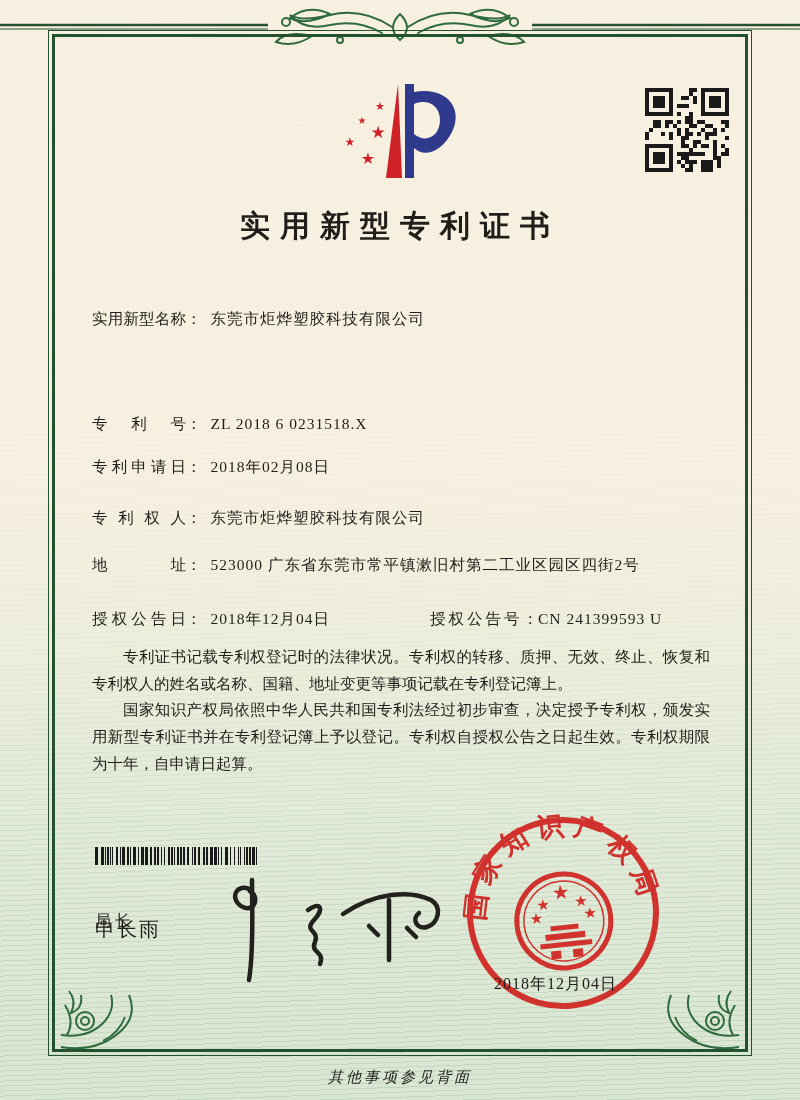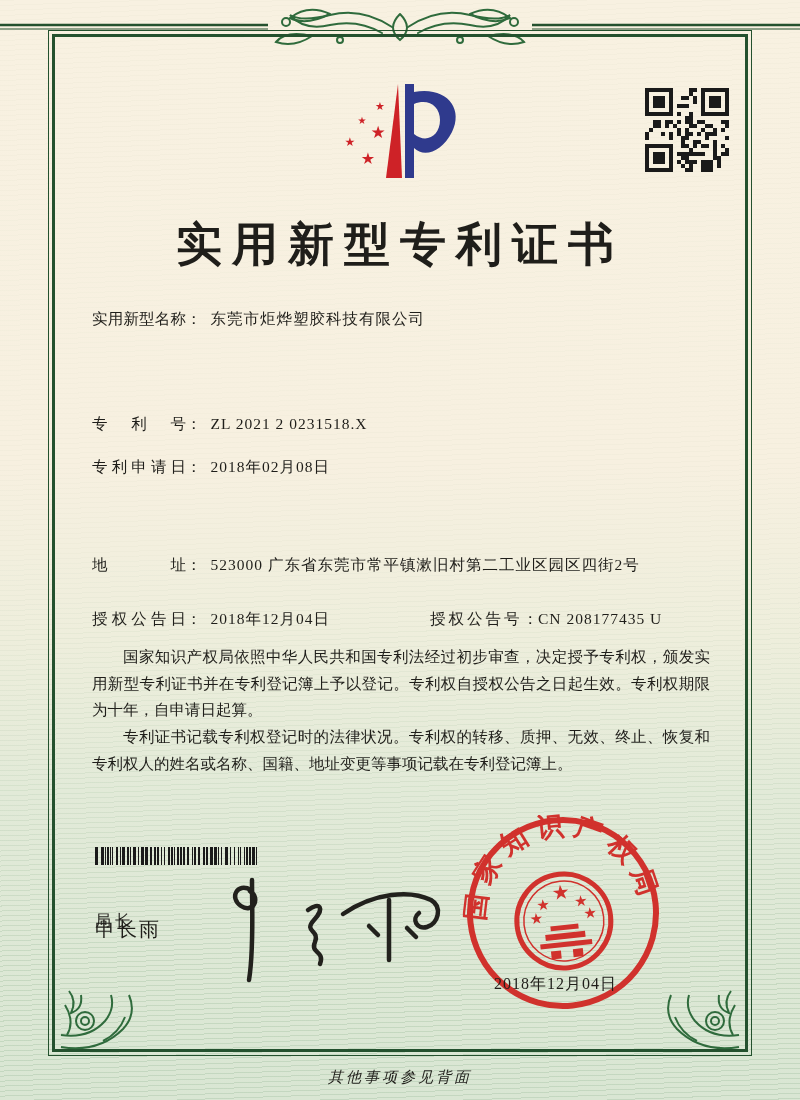--- a/index.html
+++ b/index.html
@@ -18,21 +18,21 @@
         background:linear-gradient(180deg,var(--paper-top) 0%,#f7f0e0 42%,#eeeedc 58%,#e2ead8 72%,var(--paper-bot) 100%);}
   
   .stripes{position:absolute;inset:0;pointer-events:none;
     background:repeating-linear-gradient(178deg,rgba(98,150,104,.18) 0 1px,rgba(0,0,0,0) 1px 5px);
     -webkit-mask-image:linear-gradient(180deg,rgba(0,0,0,.12) 0%,rgba(0,0,0,.15) 50%,rgba(0,0,0,.55) 72%,#000 88%);
     mask-image:linear-gradient(180deg,rgba(0,0,0,.12) 0%,rgba(0,0,0,.15) 50%,rgba(0,0,0,.55) 72%,#000 88%);}
   .frame{position:absolute;left:48px;right:48px;top:30px;bottom:44px;border:1px solid var(--frame);}
   .frame-inner{position:absolute;inset:3px;border:3px solid var(--frame);}
   .abs{position:absolute;}
   .certno{left:78px;top:94px;font-size:16px;letter-spacing:3px;}
-  .title{left:0;right:0;top:206px;text-align:center;font-size:46px;font-weight:700;letter-spacing:10px;margin-top:8px;}
+  .title{left:0;right:0;top:206px;text-align:center;font-size:30px;font-weight:700;letter-spacing:10px;}
   .row{position:absolute;left:92px;font-size:15.5px;line-height:1.45;}
   .flabel{display:inline-block;width:94px;text-align:justify;text-align-last:justify;vertical-align:top;}
   .colon{vertical-align:top;}
   .fvalue{display:inline-block;vertical-align:top;margin-left:9px;max-width:470px;letter-spacing:1px;}
   .grant-right{position:absolute;left:338px;top:0;white-space:nowrap;}
   .paras{position:absolute;left:92px;top:644px;width:618px;font-size:15.5px;line-height:1.72;text-align:justify;}
   .paras p{margin:0;text-indent:2em;}
   .sign-label{left:95px;top:902px;font-size:16px;letter-spacing:4px;margin-top:9px;}
   .sign-name{left:95px;top:916px;font-size:20px;letter-spacing:2px;}
   .seal-date{left:494px;top:974px;font-size:16px;letter-spacing:1px;z-index:4;}
@@ -317,39 +317,42 @@
       <rect x="15" y="20" width="1" height="1" fill="#1a1a1a"></rect>
       <rect x="16" y="20" width="1" height="1" fill="#1a1a1a"></rect>
     </svg>
 
   <div class="abs title">实用新型专利证书</div>
 
   <div class="row" style="top:308px">
     <span class="flabel">实用新型名称</span><span class="colon">：</span><span class="fvalue">东莞市炬烨塑胶科技有限公司</span>
   </div>
   <div class="row" style="top:413px">
-    <span class="flabel">专利号</span><span class="colon">：</span><span class="fvalue">ZL 2021 2 0231518.X</span>
+    <span class="flabel">专利号</span><span class="colon">：</span><span class="fvalue">ZL 2018 6 0231518.X</span>
   </div>
   <div class="row" style="top:456px">
     <span class="flabel">专利申请日</span><span class="colon">：</span><span class="fvalue">2018年02月08日</span>
+  </div>
+  <div class="row" style="top:507px">
+    <span class="flabel">专利权人</span><span class="colon">：</span><span class="fvalue">东莞市炬烨塑胶科技有限公司</span>
   </div>
   <div class="row" style="top:554px">
     <span class="flabel">地址</span><span class="colon">：</span><span class="fvalue" style="max-width:462px">523000 广东省东莞市常平镇漱旧村第二工业区园区四街2号</span>
   </div>
 
   <div class="row" style="top:608px">
     <span class="flabel">授权公告日</span><span class="colon">：</span><span class="fvalue">2018年12月04日</span>
     <span class="grant-right">
-      <span style="letter-spacing:3px">授权公告号</span><span class="colon">：</span><span style="letter-spacing:1px">CN 208177435 U</span>
+      <span style="letter-spacing:3px">授权公告号</span><span class="colon">：</span><span style="letter-spacing:1px">CN 241399593 U</span>
     </span>
   </div>
 
   <div class="paras">
+    <p>专利证书记载专利权登记时的法律状况。专利权的转移、质押、无效、终止、恢复和专利权人的姓名或名称、国籍、地址变更等事项记载在专利登记簿上。</p>
     <p>国家知识产权局依照中华人民共和国专利法经过初步审查，决定授予专利权，颁发实用新型专利证书并在专利登记簿上予以登记。专利权自授权公告之日起生效。专利权期限为十年，自申请日起算。</p>
-    <p>专利证书记载专利权登记时的法律状况。专利权的转移、质押、无效、终止、恢复和专利权人的姓名或名称、国籍、地址变更等事项记载在专利登记簿上。</p>
   </div>
 
   <div id="barcode" class="abs">
       <div style="width:3px;background:#1a1a1a"></div>
       <div style="width:3px"></div>
       <div style="width:3px;background:#1a1a1a"></div>
       <div style="width:1px"></div>
       <div style="width:1px;background:#1a1a1a"></div>
       <div style="width:1px"></div>
       <div style="width:2px;background:#1a1a1a"></div>

